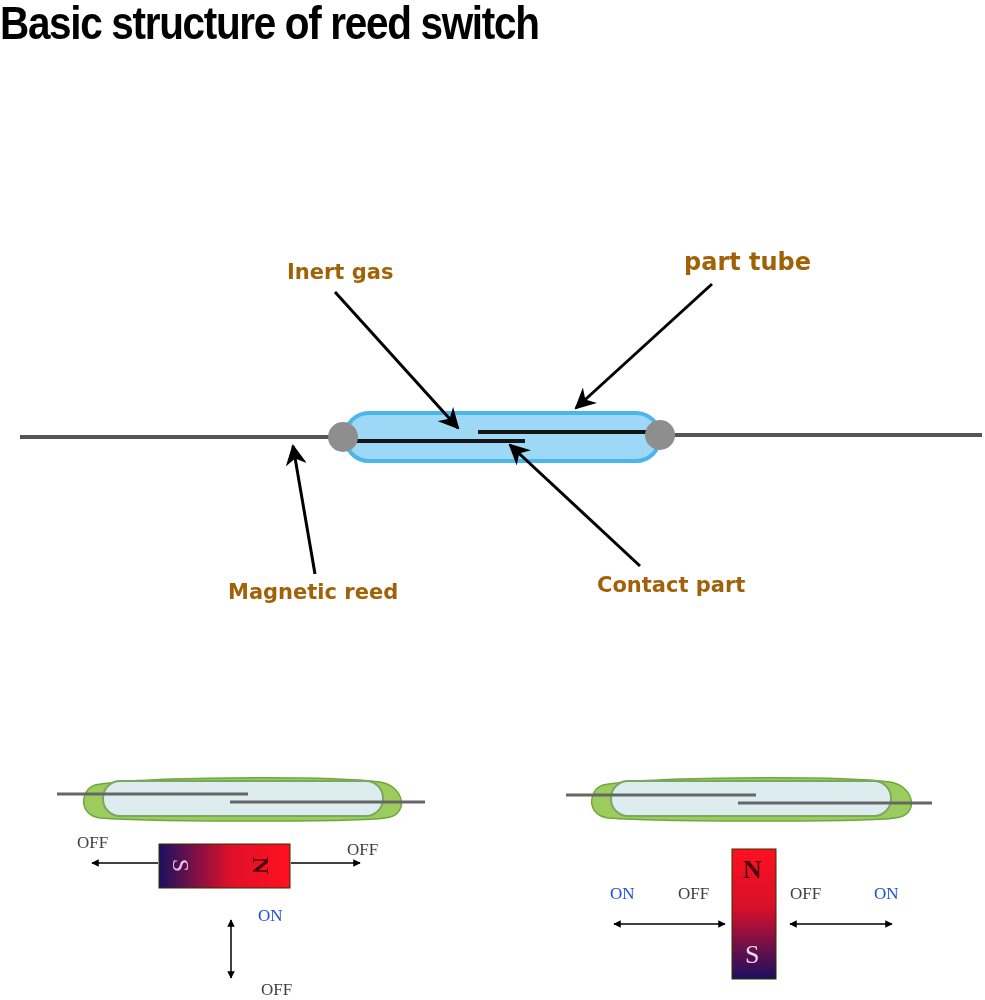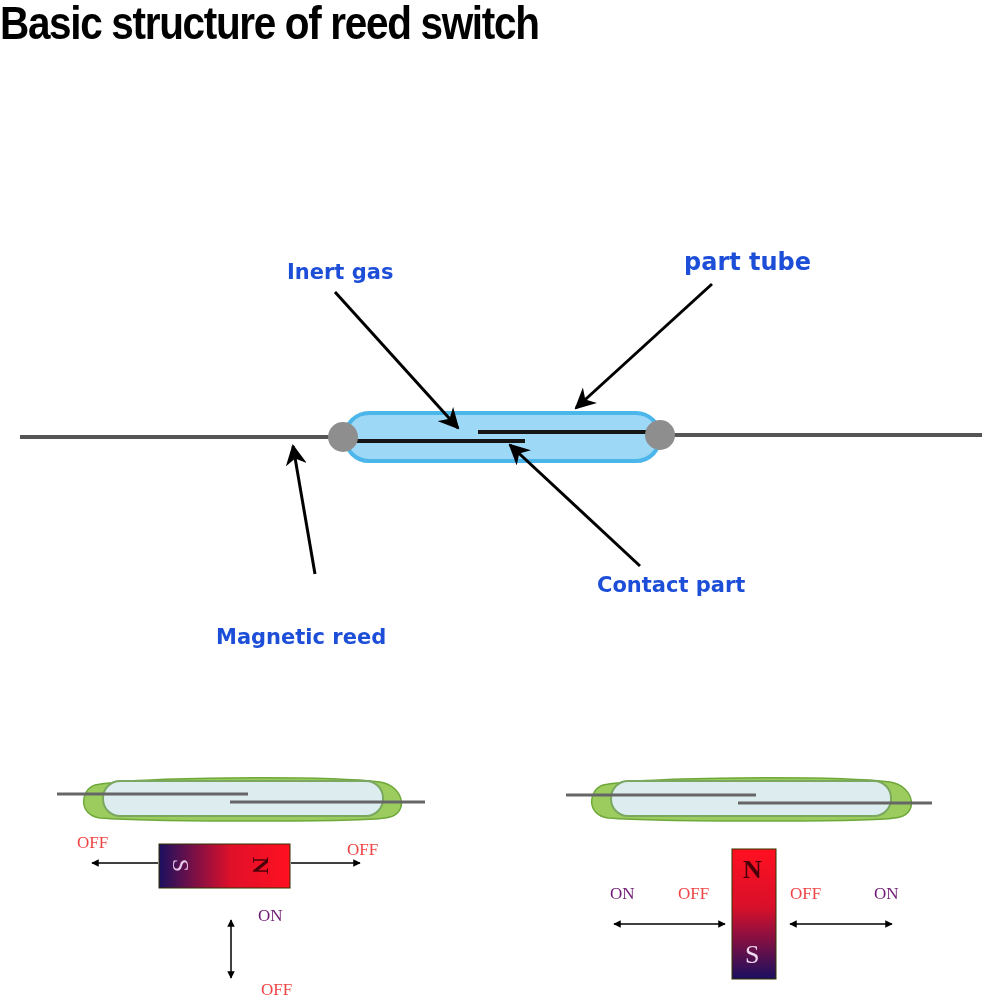--- a/index.html
+++ b/index.html
@@ -1,21 +1,21 @@
 <!DOCTYPE html>
 <html><head>
 <meta charset="utf-8">
 <style>
   html, body { margin:0; padding:0; background:#ffffff; }
   body { width:985px; height:1000px; position:relative; overflow:hidden; font-family:"DejaVu Sans", sans-serif; }
   .title { position:absolute; left:0; top:-4px; font-family:"Liberation Sans", sans-serif; font-weight:bold; font-size:46px; color:#000; letter-spacing:-1.5px; transform:scaleX(0.88); transform-origin:left top; white-space:nowrap; }
-  .lbl { position:absolute; font-family:"DejaVu Sans", sans-serif; font-weight:bold; font-size:21px; color:#1d4ed8; white-space:nowrap; }
+  .lbl { position:absolute; font-family:"DejaVu Sans", sans-serif; font-weight:bold; font-size:21px; color:#a16207; white-space:nowrap; }
   .serif { position:absolute; font-family:"Liberation Serif", serif; font-size:17px; white-space:nowrap; }
-  .red { color:#701a75; }
-  .blk { color:#ef4444; }
+  .red { color:#1d4ed8; }
+  .blk { color:#404040; }
   svg { position:absolute; left:0; top:0; }
 </style>
 </head>
 <body>
 
 <div class="title">Basic structure of reed switch</div>
 
 <svg width="985" height="1000" viewBox="0 0 985 1000">
   <defs>
     <marker id="arrowBig" viewBox="0 0 10 10" refX="9" refY="5" markerWidth="7" markerHeight="7" orient="auto">
@@ -72,21 +72,21 @@
   </g>
   <g>
     <rect x="732" y="849" width="44" height="130" fill="url(#magV)" stroke="#330" stroke-width="1"></rect>
   </g>
   <line x1="614" y1="924" x2="725" y2="924" stroke="#000" stroke-width="1.5" marker-start="url(#arrowSm)" marker-end="url(#arrowSm)"></line>
   <line x1="790" y1="924" x2="892" y2="924" stroke="#000" stroke-width="1.5" marker-start="url(#arrowSm)" marker-end="url(#arrowSm)"></line>
 </svg>
 
 <div class="lbl" style="left:287px;top:260px;">Inert gas</div>
 <div class="lbl" style="left:684px;top:248px;font-size:24px;">part tube</div>
-<div class="lbl" style="left:216px;top:580px;margin-top:45px;">Magnetic reed</div>
+<div class="lbl" style="left:228px;top:580px;">Magnetic reed</div>
 <div class="lbl" style="left:597px;top:573px;text-align:right;">Contact part</div>
 
 <div class="serif" style="left:174px;top:852px;font-size:24px;color:#e8c8e8;transform:rotate(90deg);">S</div>
 <div class="serif" style="left:252px;top:852px;font-size:24px;color:#4a0008;font-weight:bold;transform:rotate(90deg);">N</div>
 <div class="serif" style="left:743px;top:855px;font-size:26px;color:#4a0008;font-weight:bold;">N</div>
 <div class="serif" style="left:745px;top:940px;font-size:26px;color:#f0d8f0;">S</div>
 
 <div class="serif blk" style="left:77px;top:833px;">OFF</div>
 <div class="serif blk" style="left:347px;top:840px;">OFF</div>
 <div class="serif red" style="left:258px;top:906px;">ON</div>

